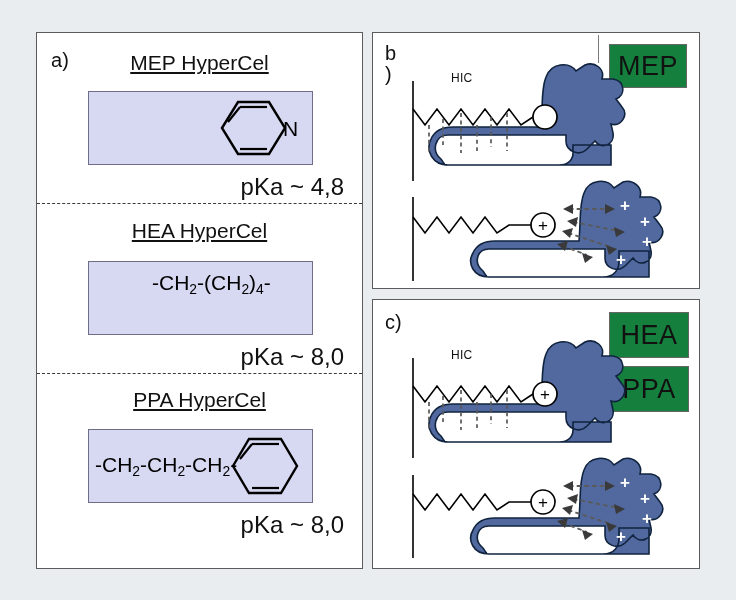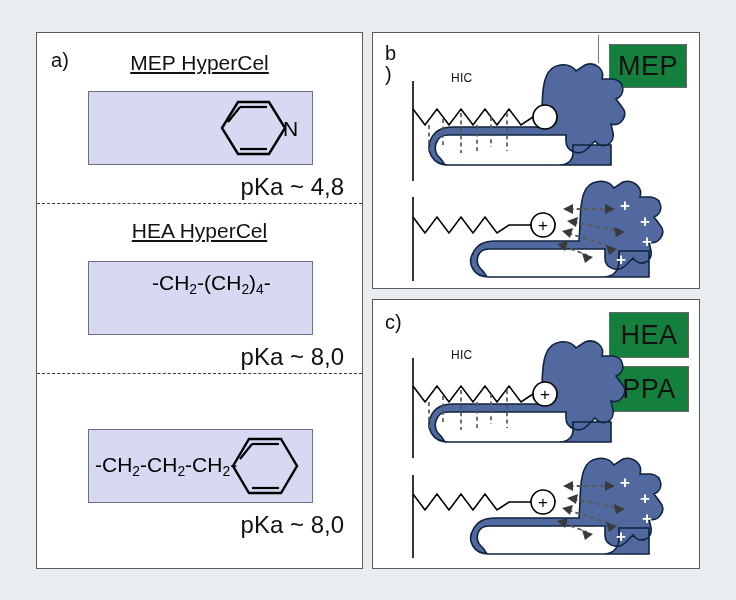--- a/index.html
+++ b/index.html
@@ -126,20 +126,21 @@
     <div class="chembox" style="left:51px;top:228px;width:225px;height:74px;"></div>
 
     <div class="formula" style="left:83px;top:238px;margin-left:32px;">
       <div><span>-CH</span><sub>2</sub><span>-(CH</span><sub>2</sub><span>)</span><sub>4</sub><span>-</span></div>
     </div>
 
     <div class="pka" style="right:18px;top:310px;">pKa ~ 8,0</div>
 
     <div class="dashdiv" style="top:340px;"></div>
 
+    <div class="compound-title" style="top:355px;">PPA HyperCel</div>
 
     <div class="chembox" style="left:51px;top:396px;width:225px;height:74px;"></div>
 
     <div class="formula" style="left:58px;top:420px;">
       <span>-CH</span><sub>2</sub><span>-CH</span><sub>2</sub><span>-CH</span><sub>2</sub><span>-</span>
     </div>
 
     <svg width="327" height="537">
       <g transform="translate(196,433)">
         <polygon points="0,0 16,-27 48,-27 64,0 48,27 16,27" fill="none" stroke="#000" stroke-width="2.4"></polygon>

